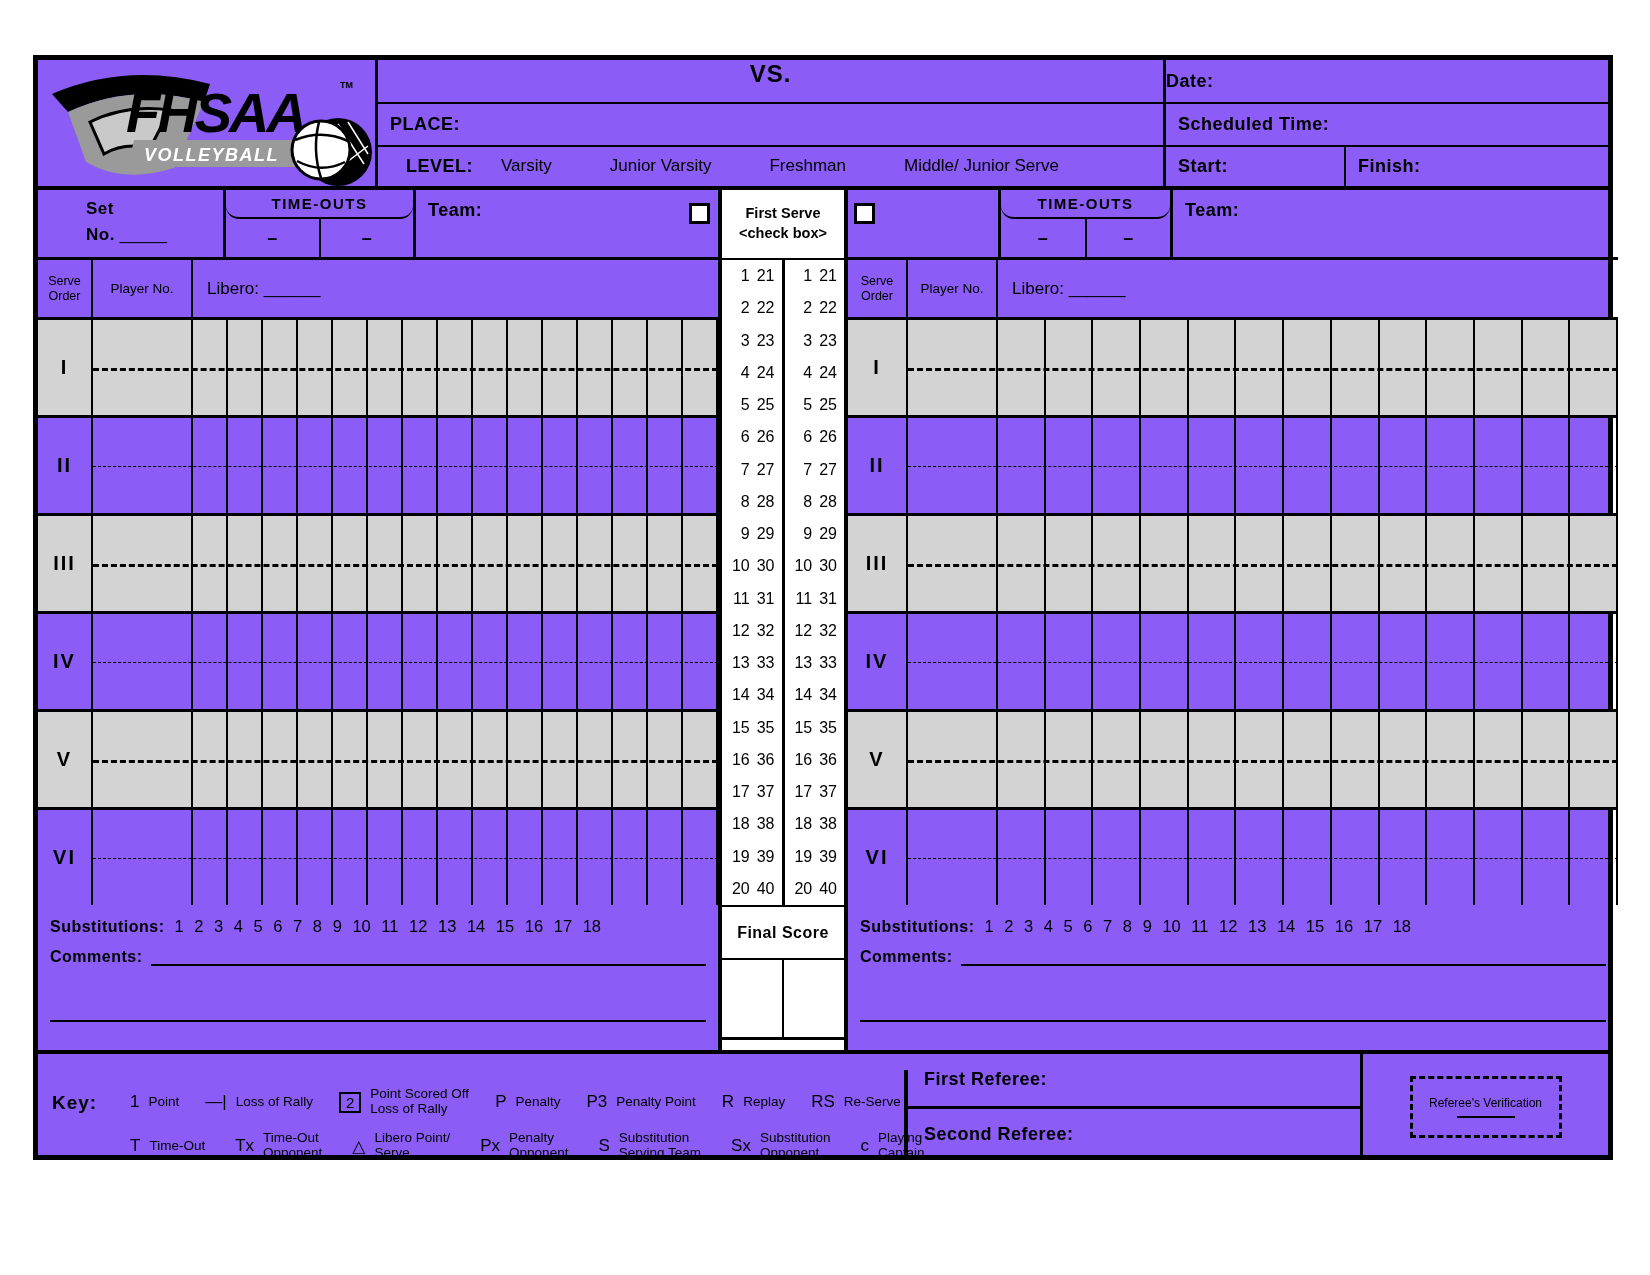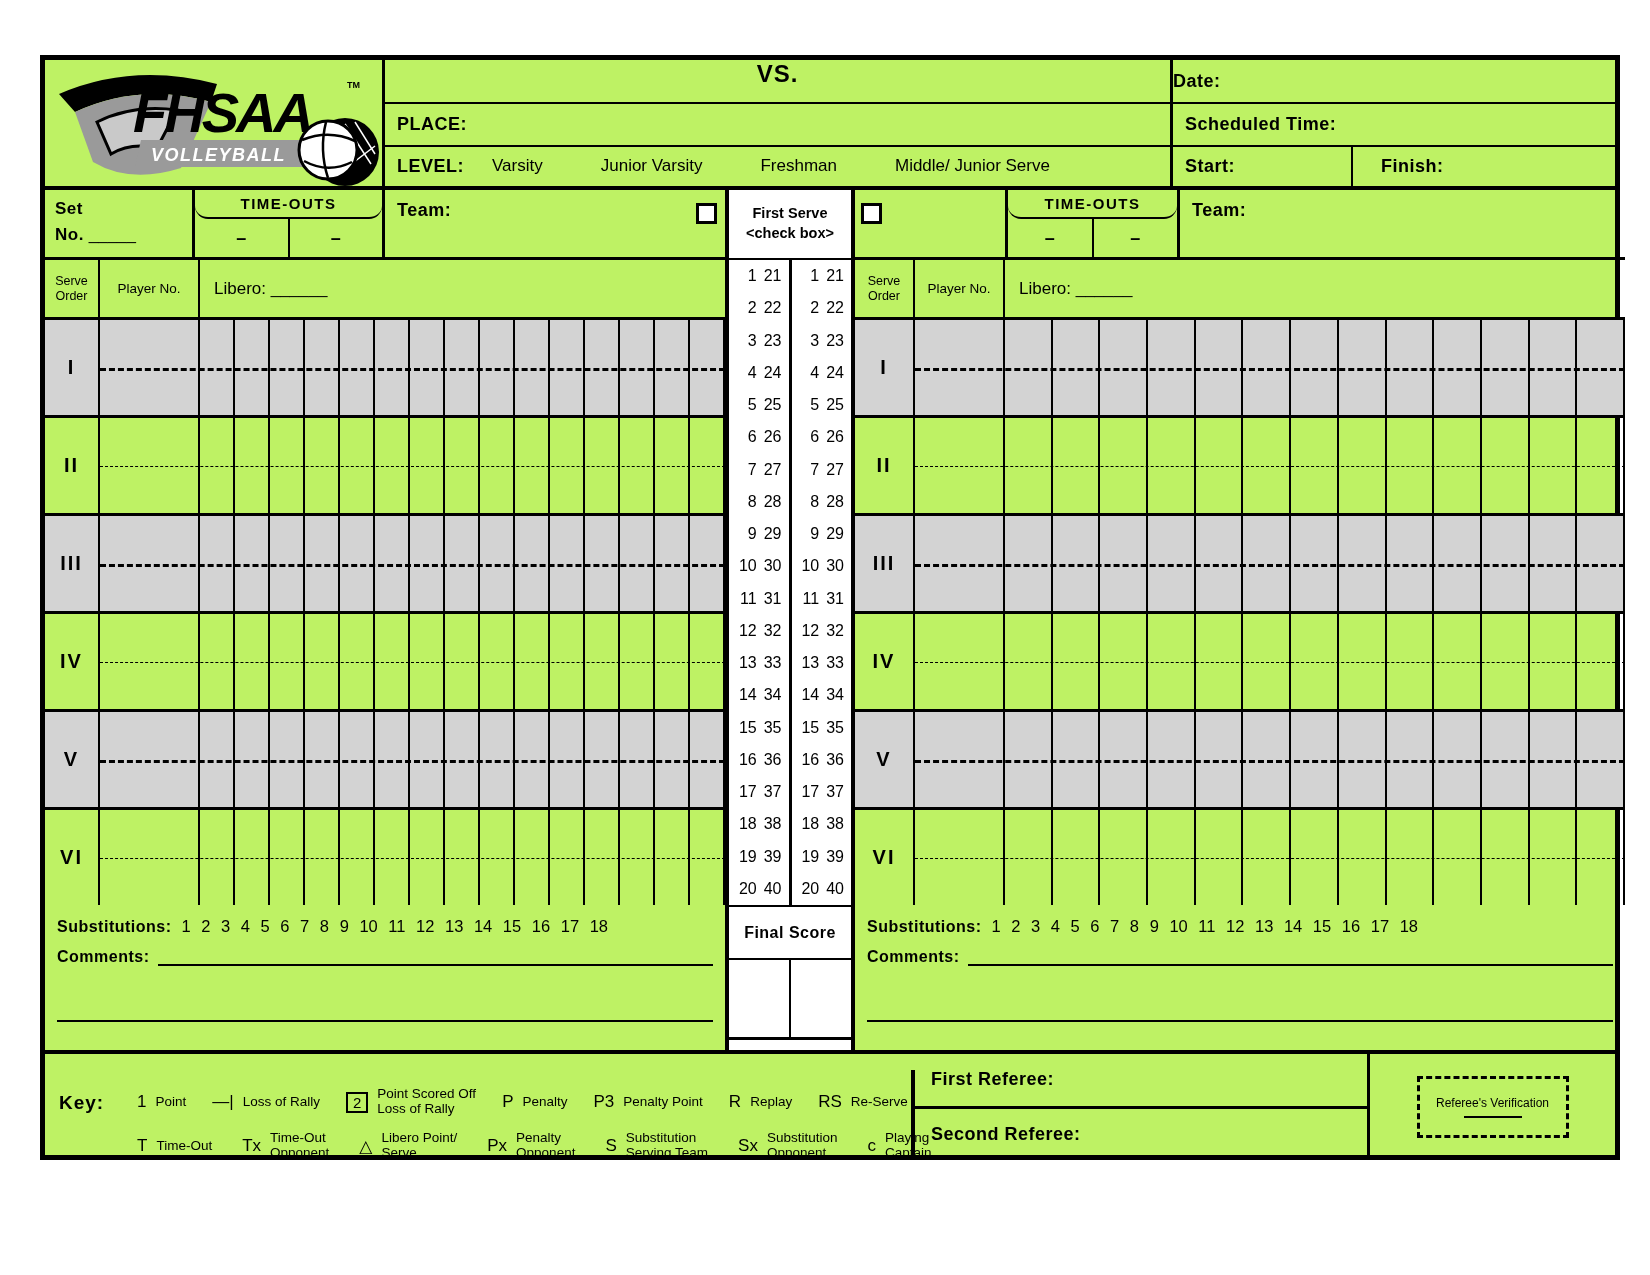--- a/index.html
+++ b/index.html
@@ -1,46 +1,46 @@
 <!DOCTYPE html>
 <html><head>
 <meta charset="utf-8">
 <style>
   * { box-sizing: border-box; margin: 0; padding: 0; }
   body { background: #fff; font-family: "Liberation Sans", sans-serif; color: #000; }
   .page { position: relative; width: 1650px; height: 1275px; background: #fff; overflow: hidden; }
-  .sheet { position: absolute; left: 40px; top: 55px; width: 1580px; height: 1105px;
-           border: 5px solid #000; background: #bef264; }
+  .sheet { position: absolute; left: 33px; top: 55px; width: 1580px; height: 1105px;
+           border: 5px solid #000; background: #8b5cf6; }
 
   .b { font-weight: bold; letter-spacing: .5px; }
 
   
   .header-band { position: absolute; left: 0; top: 0; width: 100%; height: 130px;
                  border-bottom: 4px solid #000; display: flex; }
   .logo-cell { width: 340px; border-right: 3px solid #000; overflow: hidden; }
   .center-head { flex: 1; display: flex; flex-direction: column; }
   .vs-row   { height: 45px; border-bottom: 2px solid #000; display: flex; align-items: flex-start; justify-content: center; font-size: 24px; font-weight: bold; letter-spacing: 1px; }
   .place-row{ height: 43px; border-bottom: 2px solid #000; display: flex; align-items: center; padding-left: 12px; font-size: 18px; }
-  .level-row{ height: 40px; display: flex; align-items: center; padding-left: 12px; font-size: 17px; gap: 58px; }
+  .level-row{ height: 40px; display: flex; align-items: center; padding-left: 28px; font-size: 17px; gap: 58px; }
   .level-row .lbl { margin-right: -30px; }
   .lbl { font-weight: bold; letter-spacing: .5px; font-size: 18px; }
   .right-head { width: 445px; border-left: 3px solid #000; display: flex; flex-direction: column; }
   .date-row  { height: 45px; border-bottom: 2px solid #000; display: flex; align-items: center; }
   .sched-row { height: 43px; border-bottom: 2px solid #000; display: flex; align-items: center; padding-left: 12px; }
   .sf-row    { height: 40px; display: flex; }
   .start-cell  { width: 180px; border-right: 2px solid #000; display: flex; align-items: center; padding-left: 12px; }
-  .finish-cell { flex: 1; display: flex; align-items: center; padding-left: 28px; }
+  .finish-cell { flex: 1; display: flex; align-items: center; padding-left: 12px; }
 
   
   .team-panel { position: absolute; top: 130px; height: 860px; display: flex; flex-direction: column; }
   .team-panel.left  { left: 0; width: 680px; }
   .team-panel.right { left: 810px; width: 770px; }
 
   .team-head { height: 70px; border-bottom: 3px solid #000; display: flex; position: relative; }
-  .set-cell { width: 150px; border-right: 3px solid #000; padding: 6px 0 0 10px; font-size: 17px; line-height: 1.5; }
+  .set-cell { width: 150px; border-right: 3px solid #000; padding: 6px 0 0 10px; font-size: 17px; line-height: 1.5; margin-left: 38px; }
   .timeouts-cell { width: 190px; border-right: 3px solid #000; display: flex; flex-direction: column; }
   .team-panel.right .timeouts-cell { width: 175px; border-left: 3px solid #000; }
   .to-title { height: 29px; border-bottom: 2px solid #000; display: flex; align-items: center; justify-content: center; font-weight: bold; font-size: 15px; letter-spacing: 1.5px; border-radius: 13px; }
   .to-cells { flex: 1; display: flex; }
   .to-c { flex: 1; display: flex; align-items: center; justify-content: center; font-size: 18px; font-weight: bold; }
   .to-c + .to-c { border-left: 2px solid #000; }
   .team-cell { flex: 1; position: relative; padding: 10px 0 0 12px; font-size: 18px; }
   .checkbox { display: inline-block; width: 21px; height: 21px; border: 3px solid #000; background: #fff; }
   .team-cell .checkbox { position: absolute; right: 8px; top: 13px; }
   .fs-box-cell { width: 150px; position: relative; }

